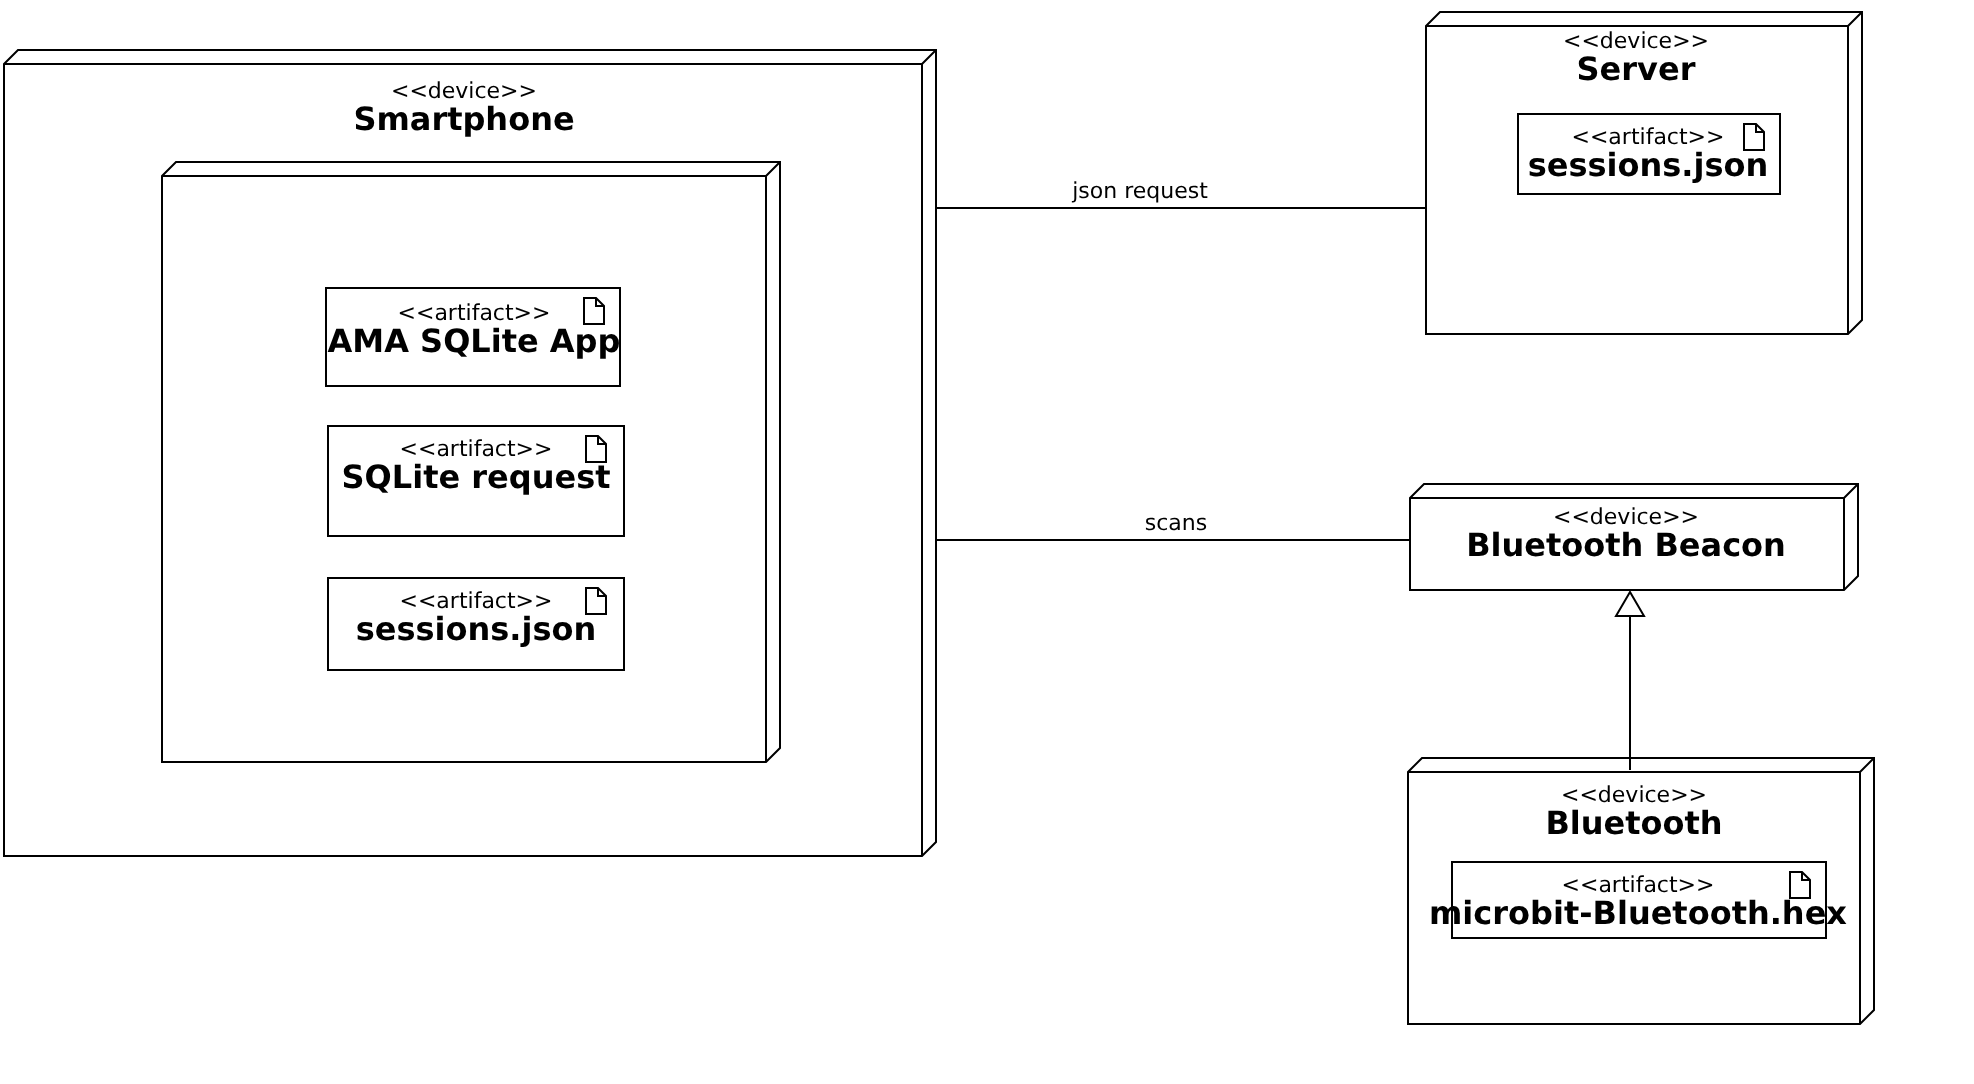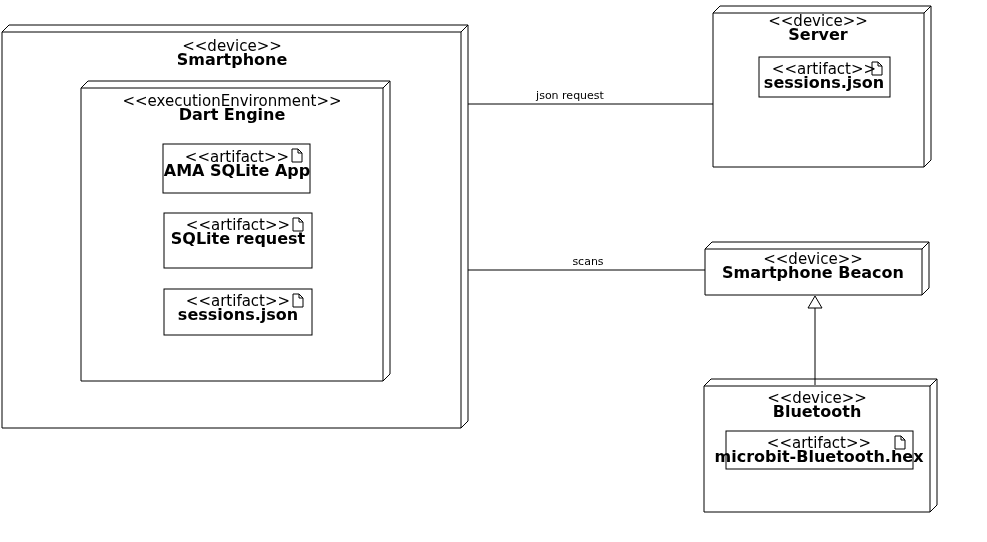--- a/index.html
+++ b/index.html
@@ -49,21 +49,21 @@
   }
   .label {
     position: absolute;
     transform: translateX(-50%);
     text-align: center;
     white-space: nowrap;
     line-height: 14px;
   }
   .label .stereo {
     display: block;
-    font-size: 15px;
+    font-size: 11px;
     font-weight: normal;
   }
   .label .nm {
     display: block;
     font-size: 16px;
     font-weight: bold;
   }
   .edge-label {
     position: absolute;
     transform: translateX(-50%);
@@ -155,33 +155,29 @@
       <polygon class="tri" points="815,296 808,308 822,308"></polygon>
     </g>
 
   </svg>
 
   <div class="label" style="left:232px; top:39px;">
     <span class="stereo">&lt;&lt;device&gt;&gt;</span>
     <span class="nm">Smartphone</span>
   </div>
 
-  <div class="label" style="left:232px; top:94px;">
-    <span class="stereo">&lt;&lt;executionEnvironment&gt;&gt;</span>
-    <span class="nm">Dart Engine</span>
-  </div>
 
   <div class="label" style="left:818px; top:14px;">
     <span class="stereo">&lt;&lt;device&gt;&gt;</span>
     <span class="nm">Server</span>
   </div>
 
   <div class="label" style="left:813px; top:252px;">
     <span class="stereo">&lt;&lt;device&gt;&gt;</span>
-    <span class="nm">Smartphone Beacon</span>
+    <span class="nm">Bluetooth Beacon</span>
   </div>
 
   <div class="label" style="left:817px; top:391px;">
     <span class="stereo">&lt;&lt;device&gt;&gt;</span>
     <span class="nm">Bluetooth</span>
   </div>
 
   <div class="label" style="left:237px; top:150px;">
     <span class="stereo">&lt;&lt;artifact&gt;&gt;</span>
     <span class="nm">AMA SQLite App</span>

